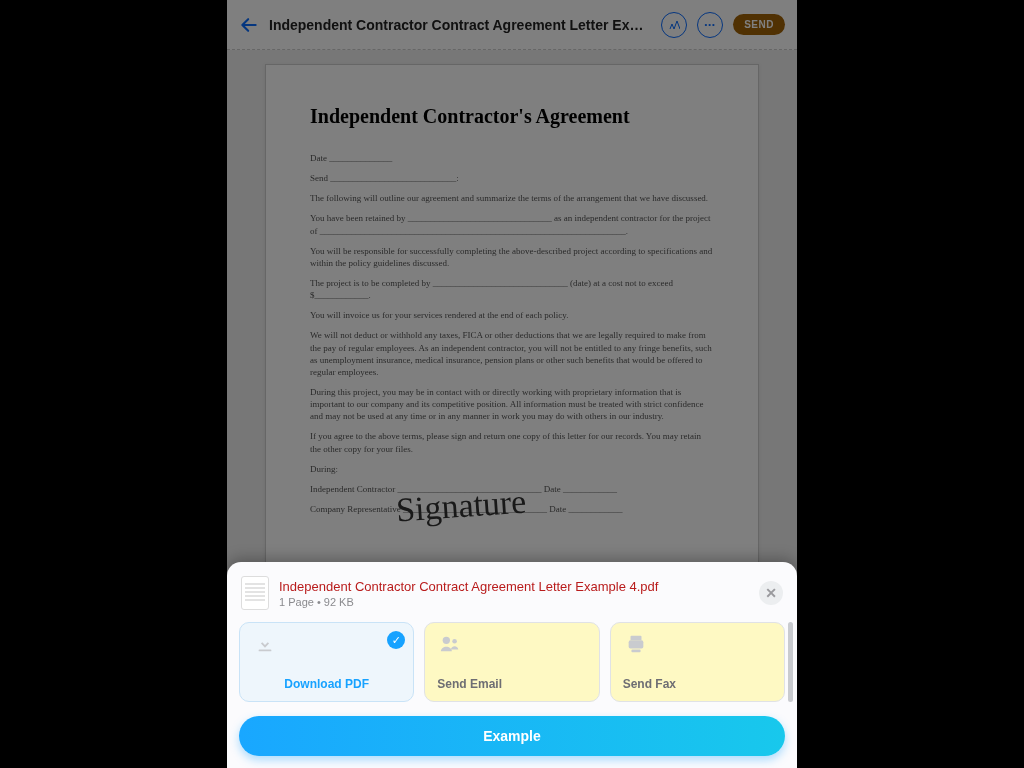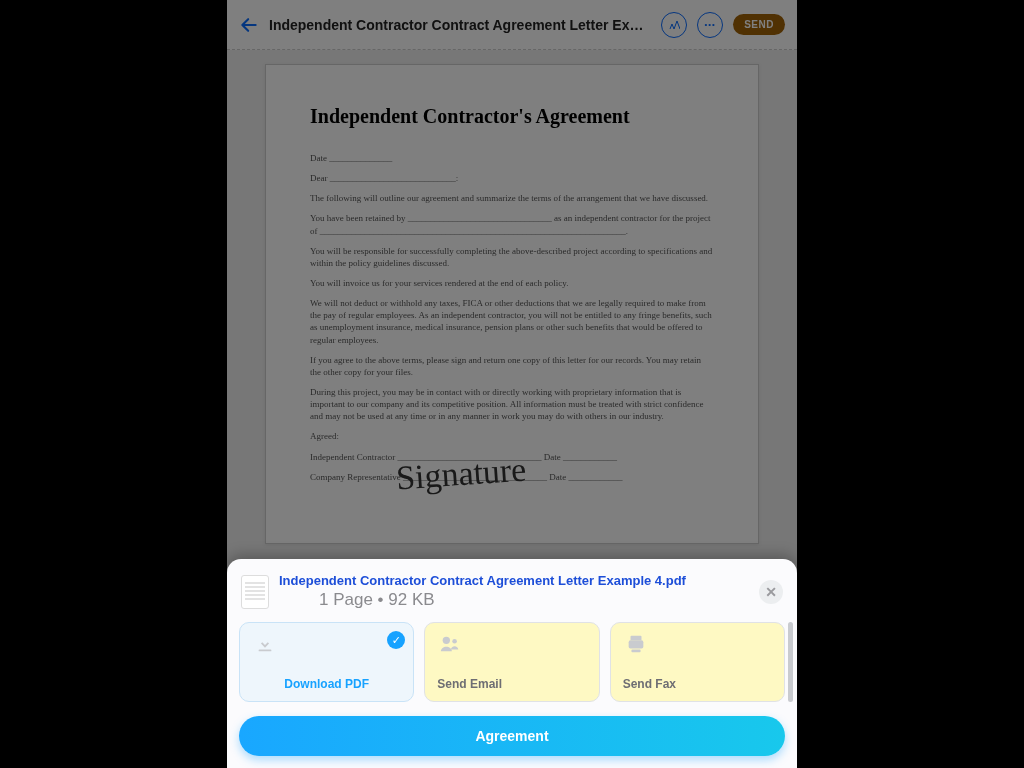--- a/index.html
+++ b/index.html
@@ -22,22 +22,22 @@
   .signature { position: absolute; left: 130px; bottom: 50px; font-family: 'Brush Script MT', cursive; font-size: 34px; color: #333; transform: rotate(-4deg); }
 
   
   .dim { position: absolute; inset: 0; background: rgba(0,0,0,.5); }
 
   
   .sheet { position: absolute; left: 0; right: 0; bottom: 0; background: #fbfbfd; border-top-left-radius: 14px; border-top-right-radius: 14px; box-shadow: 0 -4px 14px rgba(0,0,0,.25); padding: 14px 10px 12px; }
   .sheet-header { display: flex; align-items: center; gap: 10px; padding: 0 4px 12px; }
   .thumb { width: 28px; height: 34px; background: #fff; border: 1px solid #ddd; border-radius: 3px; position: relative; }
   .thumb::before { content:''; position:absolute; left:3px; right:3px; top:6px; height:2px; background:#e3e3e3; box-shadow: 0 4px 0 #e3e3e3, 0 8px 0 #e3e3e3, 0 12px 0 #e3e3e3, 0 16px 0 #e3e3e3; }
-  .sheet-title { font-weight: 700; font-size: 13px; color: #1d4ed8; }
-  .sheet-sub { font-size: 17px; color: #8a8a8e; margin-top: 2px; margin-left: 40px; }
+  .sheet-title { font-weight: 400; font-size: 13px; color: #b91c1c; }
+  .sheet-sub { font-size: 11px; color: #8a8a8e; margin-top: 2px; }
   .close-x { margin-left: auto; width: 24px; height: 24px; border-radius: 50%; background: #eceef0; color: #9a9a9e; display:flex; align-items:center; justify-content:center; font-weight:600; font-size:14px; cursor:pointer; }
 
   .cards-wrap { position: relative; }
   .cards { display: flex; gap: 10px; padding: 0 2px; }
   .card { flex: 1 1 0; height: 80px; border: 1px solid #e0e2e6; border-radius: 10px; background: #fef9c3; padding: 10px 12px; position: relative; cursor:pointer; display:flex; flex-direction:column; justify-content:space-between; }
   .card.selected { background: #eef6fc; border-color: #c9e3f7; }
   .card .check { position:absolute; top:8px; right:8px; width:18px; height:18px; border-radius:50%; background:#17a2ff; display:flex; align-items:center; justify-content:center; color:#fff; font-size:11px; }
   .card-icon { width:26px; height:22px; color:#c9cbcf; }
   .card-icon svg { width:100%; height:100%; display:block; }
   .card-label { font-size: 12px; font-weight: 600; color:#6e6e73; }
@@ -67,29 +67,30 @@
           </svg>
       </span>
       <span class="icon-circle" style="letter-spacing:1px;font-size:8px;">•••</span>
       <span class="send-pill">SEND</span>
     </div>
 
     <div class="doc-area">
       <div class="page">
         <h1>Independent Contractor's Agreement</h1>
         <p>Date ______________</p>
-        <p>Dear ____________________________:</p>
+        <p>Send ____________________________:</p>
         <p>The following will outline our agreement and summarize the terms of the arrangement that we have discussed.</p>
         <p>You have been retained by ________________________________ as an independent contractor for the project of ____________________________________________________________________.</p>
         <p>You will be responsible for successfully completing the above-described project according to specifications and within the policy guidelines discussed.</p>
+        <p>The project is to be completed by ______________________________ (date) at a cost not to exceed $____________.</p>
         <p>You will invoice us for your services rendered at the end of each policy.</p>
         <p>We will not deduct or withhold any taxes, FICA or other deductions that we are legally required to make from the pay of regular employees. As an independent contractor, you will not be entitled to any fringe benefits, such as unemployment insurance, medical insurance, pension plans or other such benefits that would be offered to regular employees.</p>
+        <p>During this project, you may be in contact with or directly working with proprietary information that is important to our company and its competitive position. All information must be treated with strict confidence and may not be used at any time or in any manner in work you may do with others in our industry.</p>
         <p>If you agree to the above terms, please sign and return one copy of this letter for our records. You may retain the other copy for your files.</p>
-        <p>During this project, you may be in contact with or directly working with proprietary information that is important to our company and its competitive position. All information must be treated with strict confidence and may not be used at any time or in any manner in work you may do with others in our industry.</p>
-        <p>Agreed:</p>
+        <p>During:</p>
         <p>Independent Contractor ________________________________  Date ____________</p>
         <p>Company Representative ________________________________  Date ____________</p>
         <div class="signature">Signature</div>
       </div>
     </div>
 
     <div class="dim"></div>
   </div>
 
   <div class="sheet">
@@ -133,16 +134,16 @@
                 <rect x="7" y="18" width="10" height="3" rx="1"></rect>
                 <circle cx="17" cy="11" r="1"></circle>
               </svg>
           </span>
           <span class="card-label">Send Fax</span>
         </div>
       </div>
       <div class="scroll-hint"></div>
     </div>
 
-    <div class="download-btn">Agreement</div>
+    <div class="download-btn">Example</div>
   </div>
 
 </div>
 
 </body></html>

